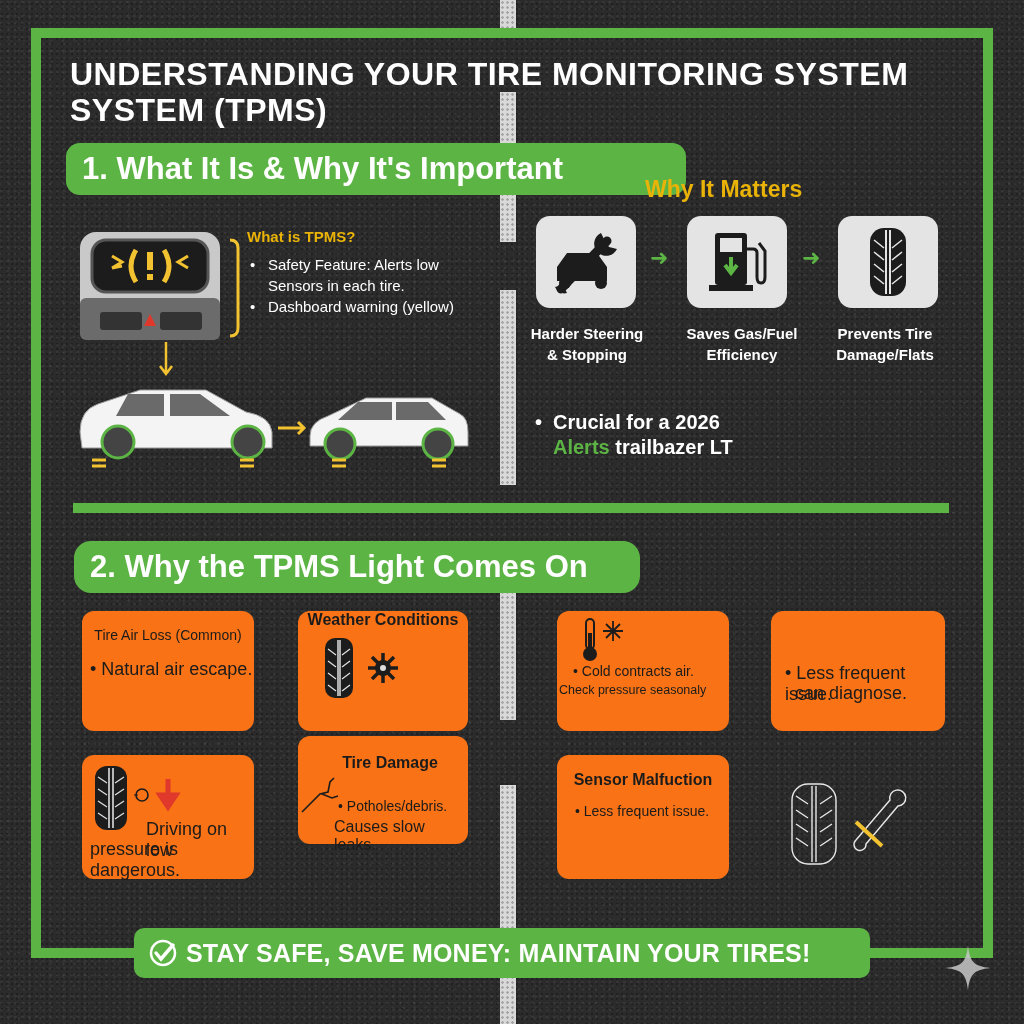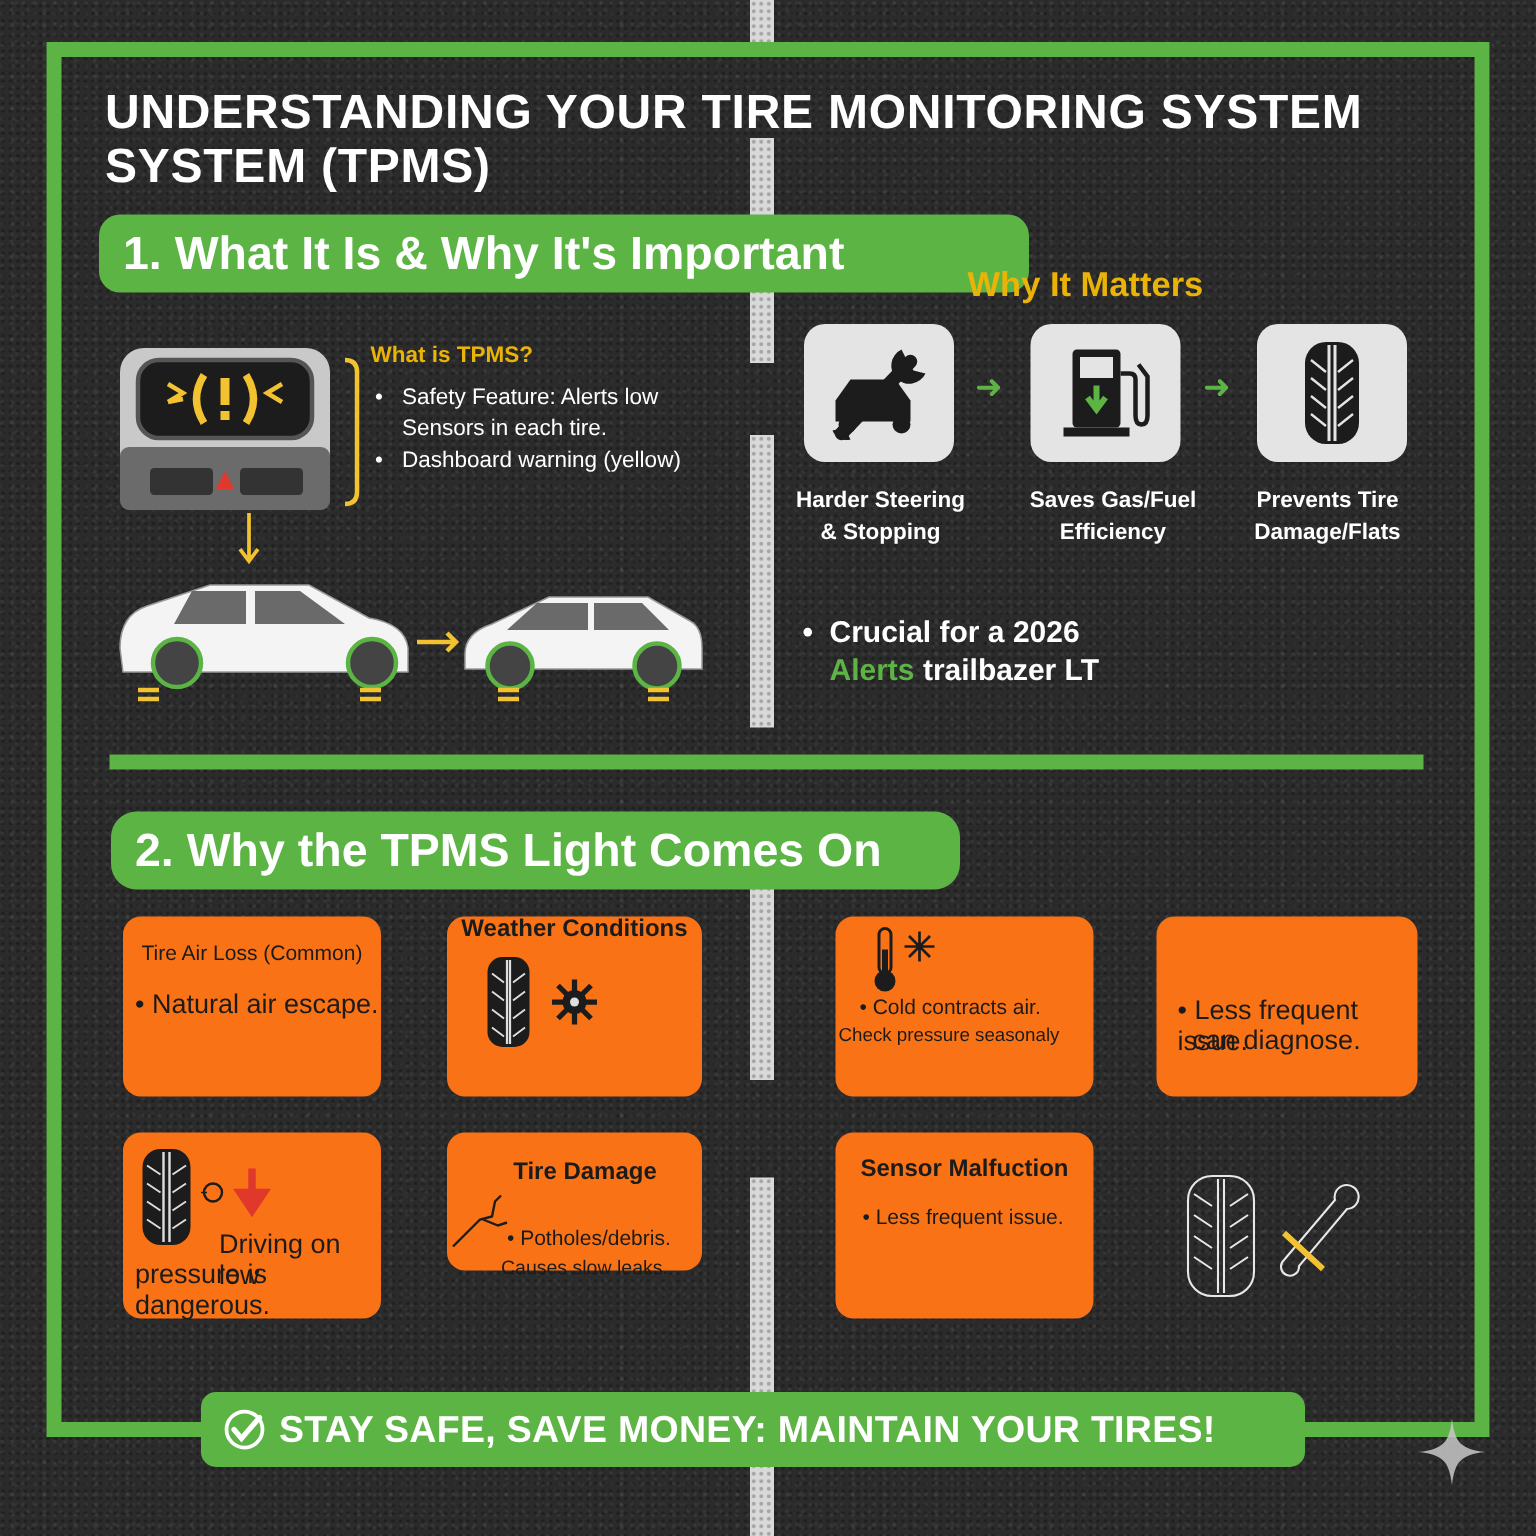--- a/index.html
+++ b/index.html
@@ -215,27 +215,27 @@
   </svg>
   <svg width="60" height="40" viewBox="0 0 60 40" style="position:absolute;left:48px;top:20px;">
     <circle cx="12" cy="20" r="6" fill="none" stroke="#1c1c1c" stroke-width="1.6"></circle>
     <path d="M4 20 h4" stroke="#1c1c1c"></path>
     <path d="M38 4 v18 M30 20 l8 12 l8 -12 z" stroke="#e0392b" stroke-width="5" fill="#e0392b"></path>
   </svg>
   <div class="card-text" style="position:absolute;left:64px;top:64px;">Driving on low</div>
   <div class="card-text" style="position:absolute;left:8px;top:84px;">pressure is dangerous.</div>
 </div>
 
-<div class="card" style="left:298px;top:755px;width:170px;height:92px;">
+<div class="card" style="left:298px;top:736px;width:170px;height:108px;">
   <div class="card-title bold" style="margin:18px 0 0 14px;">Tire Damage</div>
   <svg width="40" height="50" viewBox="0 0 40 50" style="position:absolute;left:2px;top:28px;">
     <path d="M2 48 L20 30 l8 -2 l2 -10 l4 -4 M22 30 l10 4 l6 -2" stroke="#1c1c1c" stroke-width="1.6" fill="none"></path>
   </svg>
   <div class="card-text" style="position:absolute;left:40px;top:62px;font-size:14px;">• Potholes/debris.</div>
-  <div class="card-text" style="position:absolute;left:36px;top:82px;font-size:13px;">Causes slow leaks.</div>
+  <div class="card-text" style="position:absolute;left:36px;top:82px;font-size:16px;">Causes slow leaks.</div>
 </div>
 
 <div class="card" style="left:557px;top:755px;width:172px;height:124px;">
   <div class="card-title bold" style="margin-top:16px;">Sensor Malfuction</div>
   <div class="card-text" style="margin:14px 0 0 18px;font-size:14px;">• Less frequent issue.</div>
 </div>
 
 <div class="abs" style="left:790px;top:780px;">
   <svg width="120" height="90" viewBox="0 0 120 90">
     <g stroke="#e8e8e8" stroke-width="1.4" fill="none">

